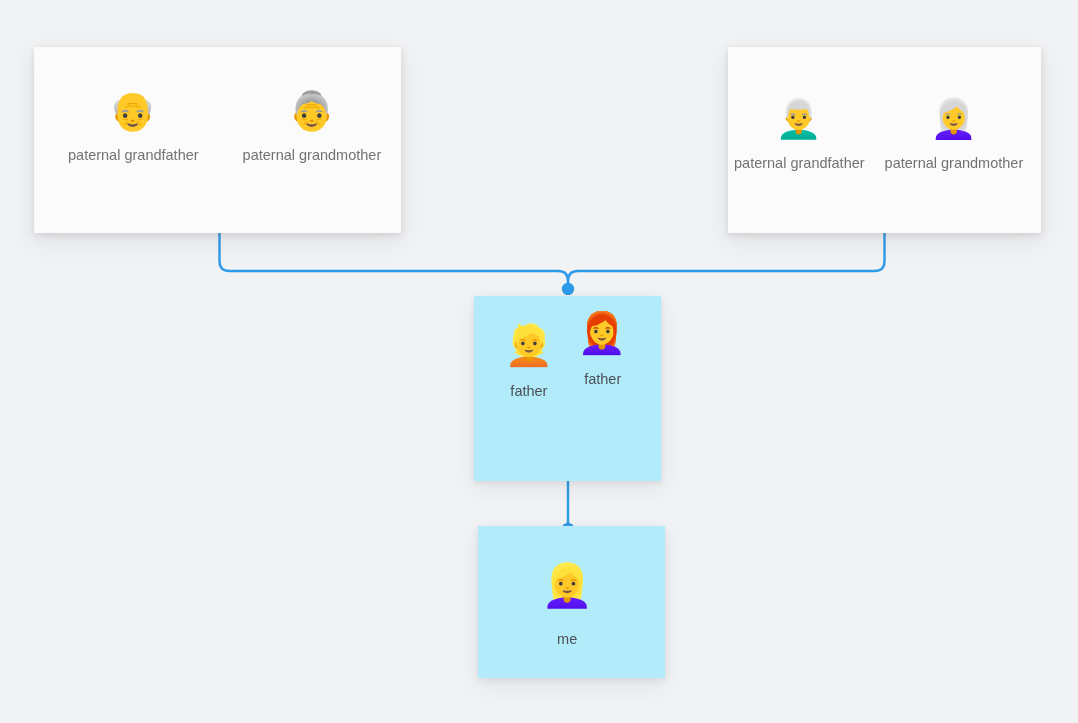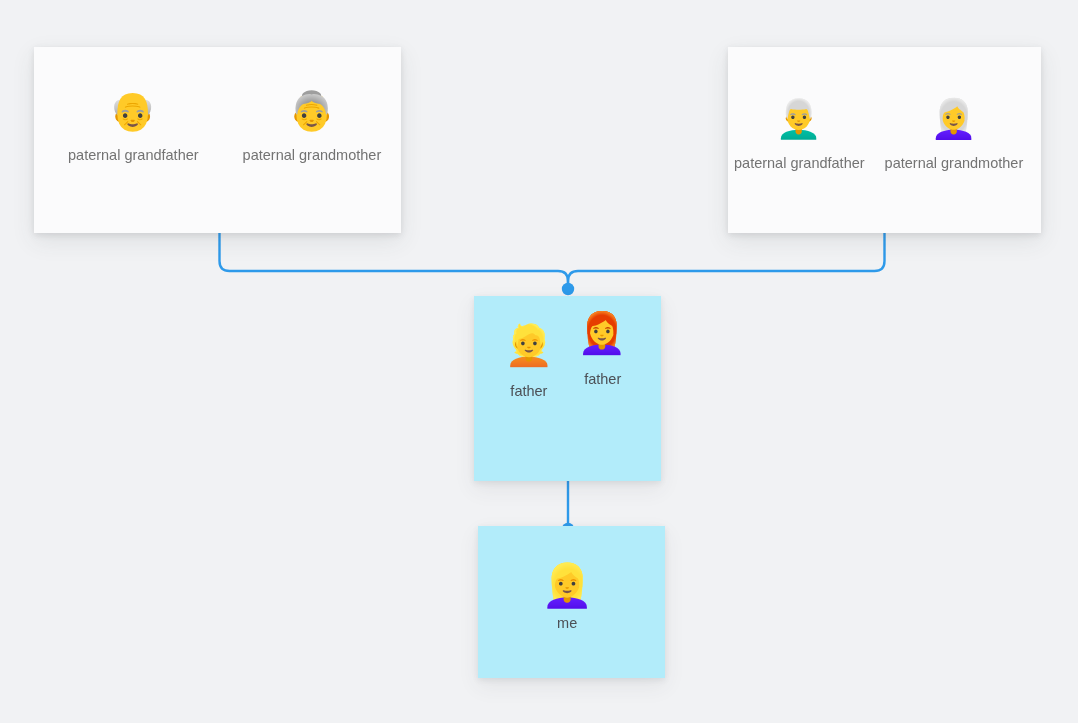--- a/index.html
+++ b/index.html
@@ -102,21 +102,21 @@
   #parents-people .person-mother { margin-top: -12px; }
 
   
   #me-people {
     left: 541px;
     top: 565px;
   }
   #me-people .emoji { font-size: 42px; }
   #me-people .plabel {
     font-size: 14.5px;
-    margin-top: 8px;
+    margin-top: 24px;
     color: #4c5056;
   }
 </style>
 </head>
 <body>
 
 <div id="canvas">
 
   <svg id="connectors" viewBox="0 0 1078 723" width="1078" height="723" xmlns="http://www.w3.org/2000/svg">
 

